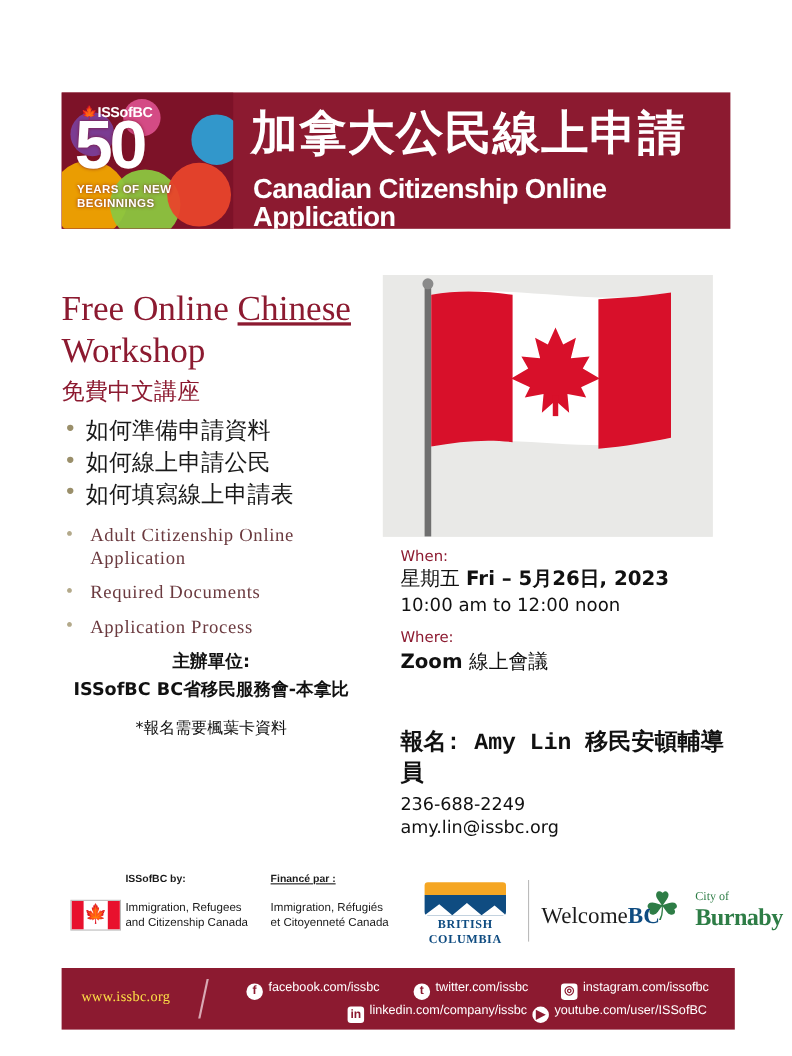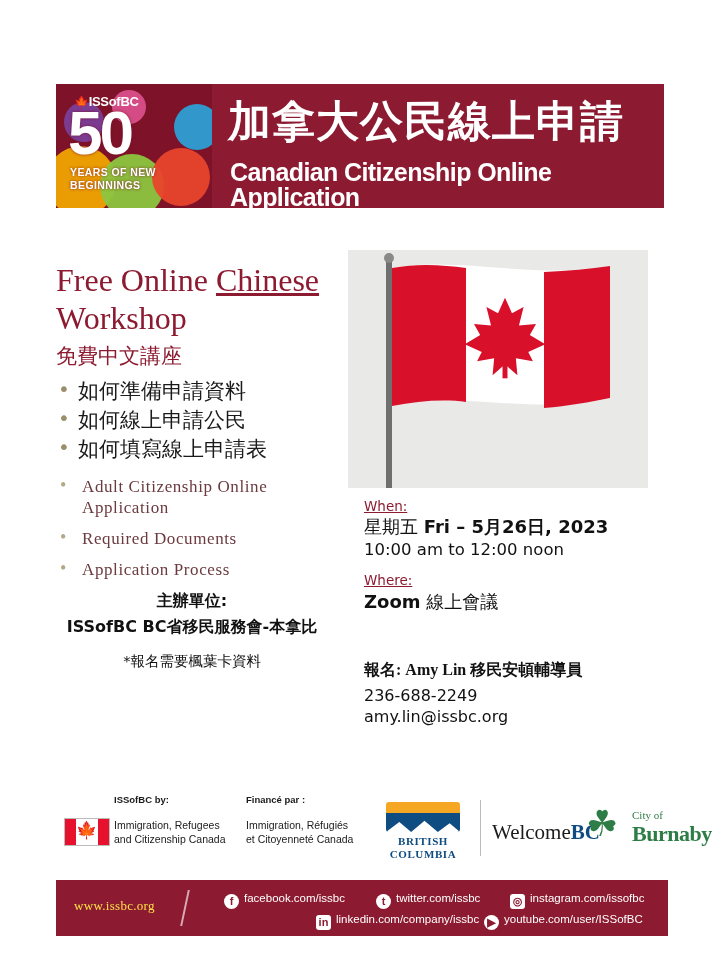--- a/index.html
+++ b/index.html
@@ -215,21 +215,20 @@
     position: absolute;
     left: 364px;
     top: 498px;
     width: 290px;
   }
   .lbl {
     font-family: "DejaVu Sans", sans-serif;
     font-size: 13.5px;
     color: #8c1a30;
     margin: 0 0 2px 0;
-    text-decoration: underline;
   }
   .when-line {
     font-family: "DejaVu Sans", sans-serif;
     font-size: 18px;
     color: #111;
     line-height: 1.25;
   }
   .when-line b { font-weight: bold; }
   .time-line {
     font-family: "DejaVu Sans", sans-serif;
@@ -246,22 +245,22 @@
   }
   .where-line b { font-weight: bold; }
 
   .contact {
     position: absolute;
     left: 364px;
     top: 660px;
     width: 300px;
   }
   .contact-name {
-    font-family: Liberation Serif, serif;
-    font-size: 16px;
+    font-family: Liberation Mono, monospace;
+    font-size: 21px;
     font-weight: bold;
     color: #111;
     margin-bottom: 4px;
   }
   .contact-phone, .contact-email {
     font-family: "DejaVu Sans", sans-serif;
     font-size: 16px;
     color: #111;
     line-height: 1.32;
   }
@@ -275,21 +274,21 @@
     height: 84px;
   }
   .funded-label {
     position: absolute;
     font-family: "Liberation Sans", sans-serif;
     font-size: 9.5px;
     font-weight: bold;
     color: #1a1a1a;
   }
   .fl-en { left: 58px; top: 8px; }
-  .fl-fr { left: 190px; top: 8px; }
+  .fl-fr { left: 190px; top: 8px; text-decoration: underline; }
 
   .can-flag {
     position: absolute;
     left: 8px;
     top: 32px;
     width: 44px;
     height: 26px;
     border: 1px solid #bbb;
     background: #fff;
     overflow: hidden;

